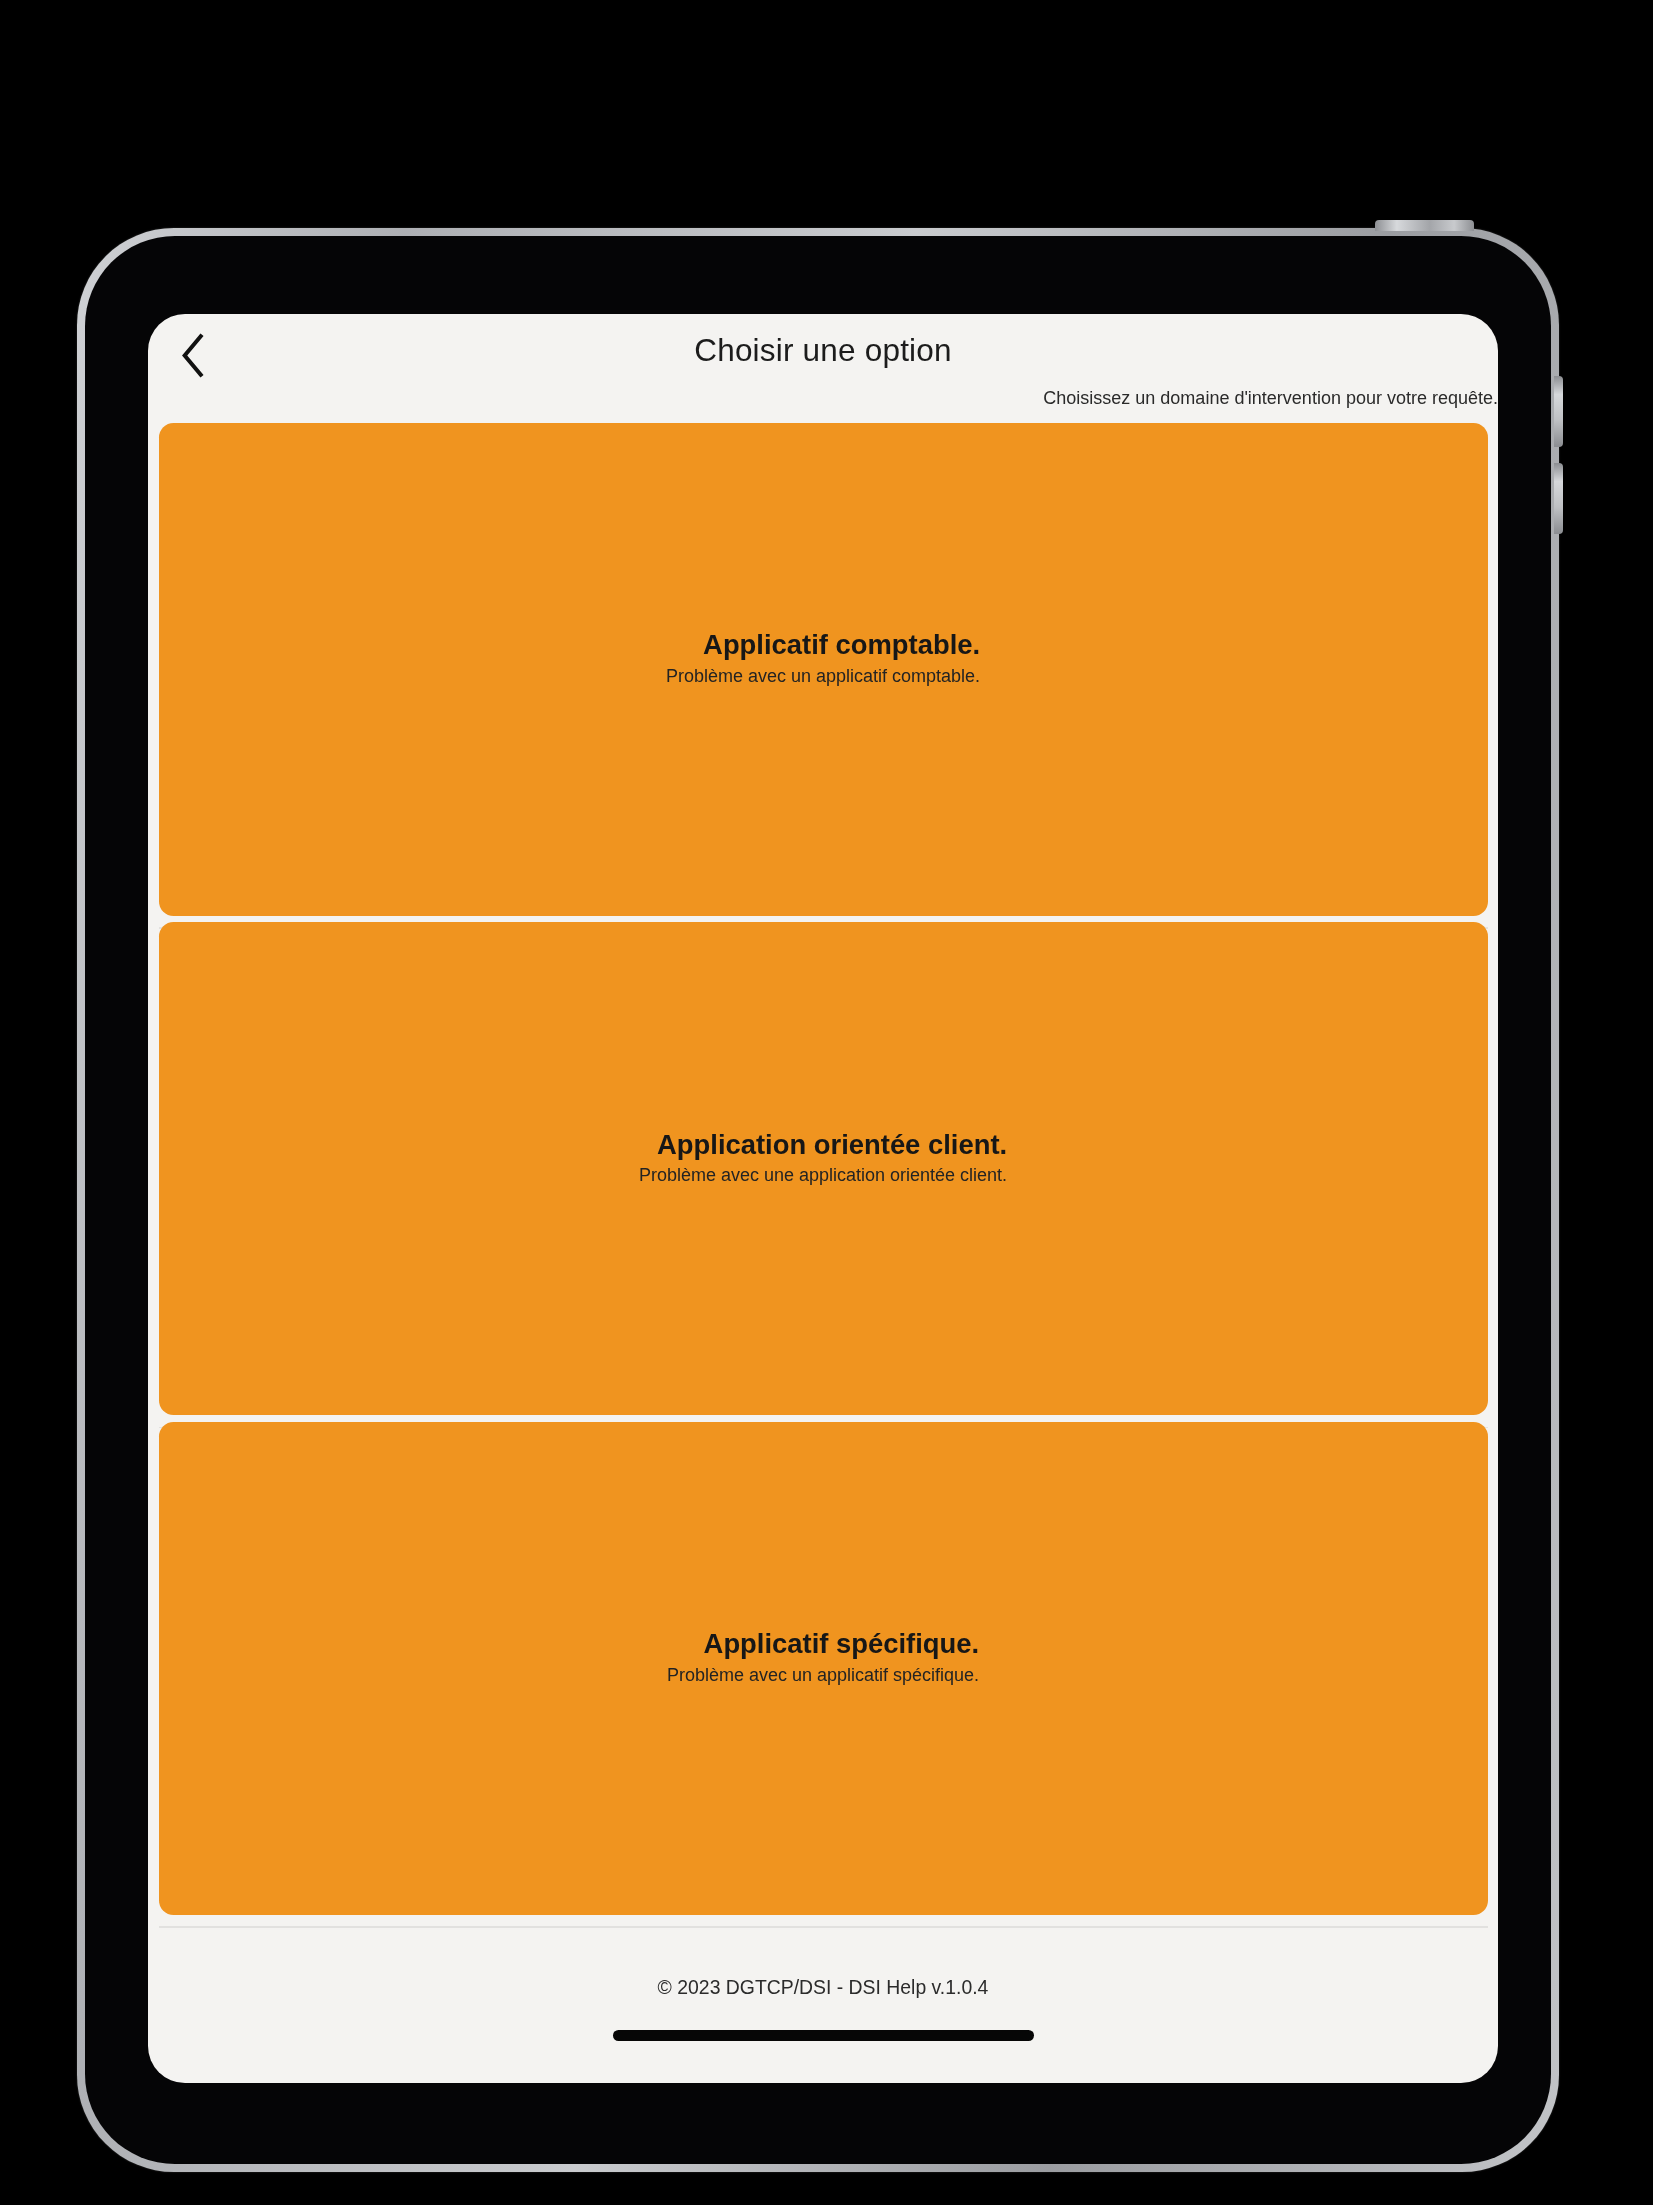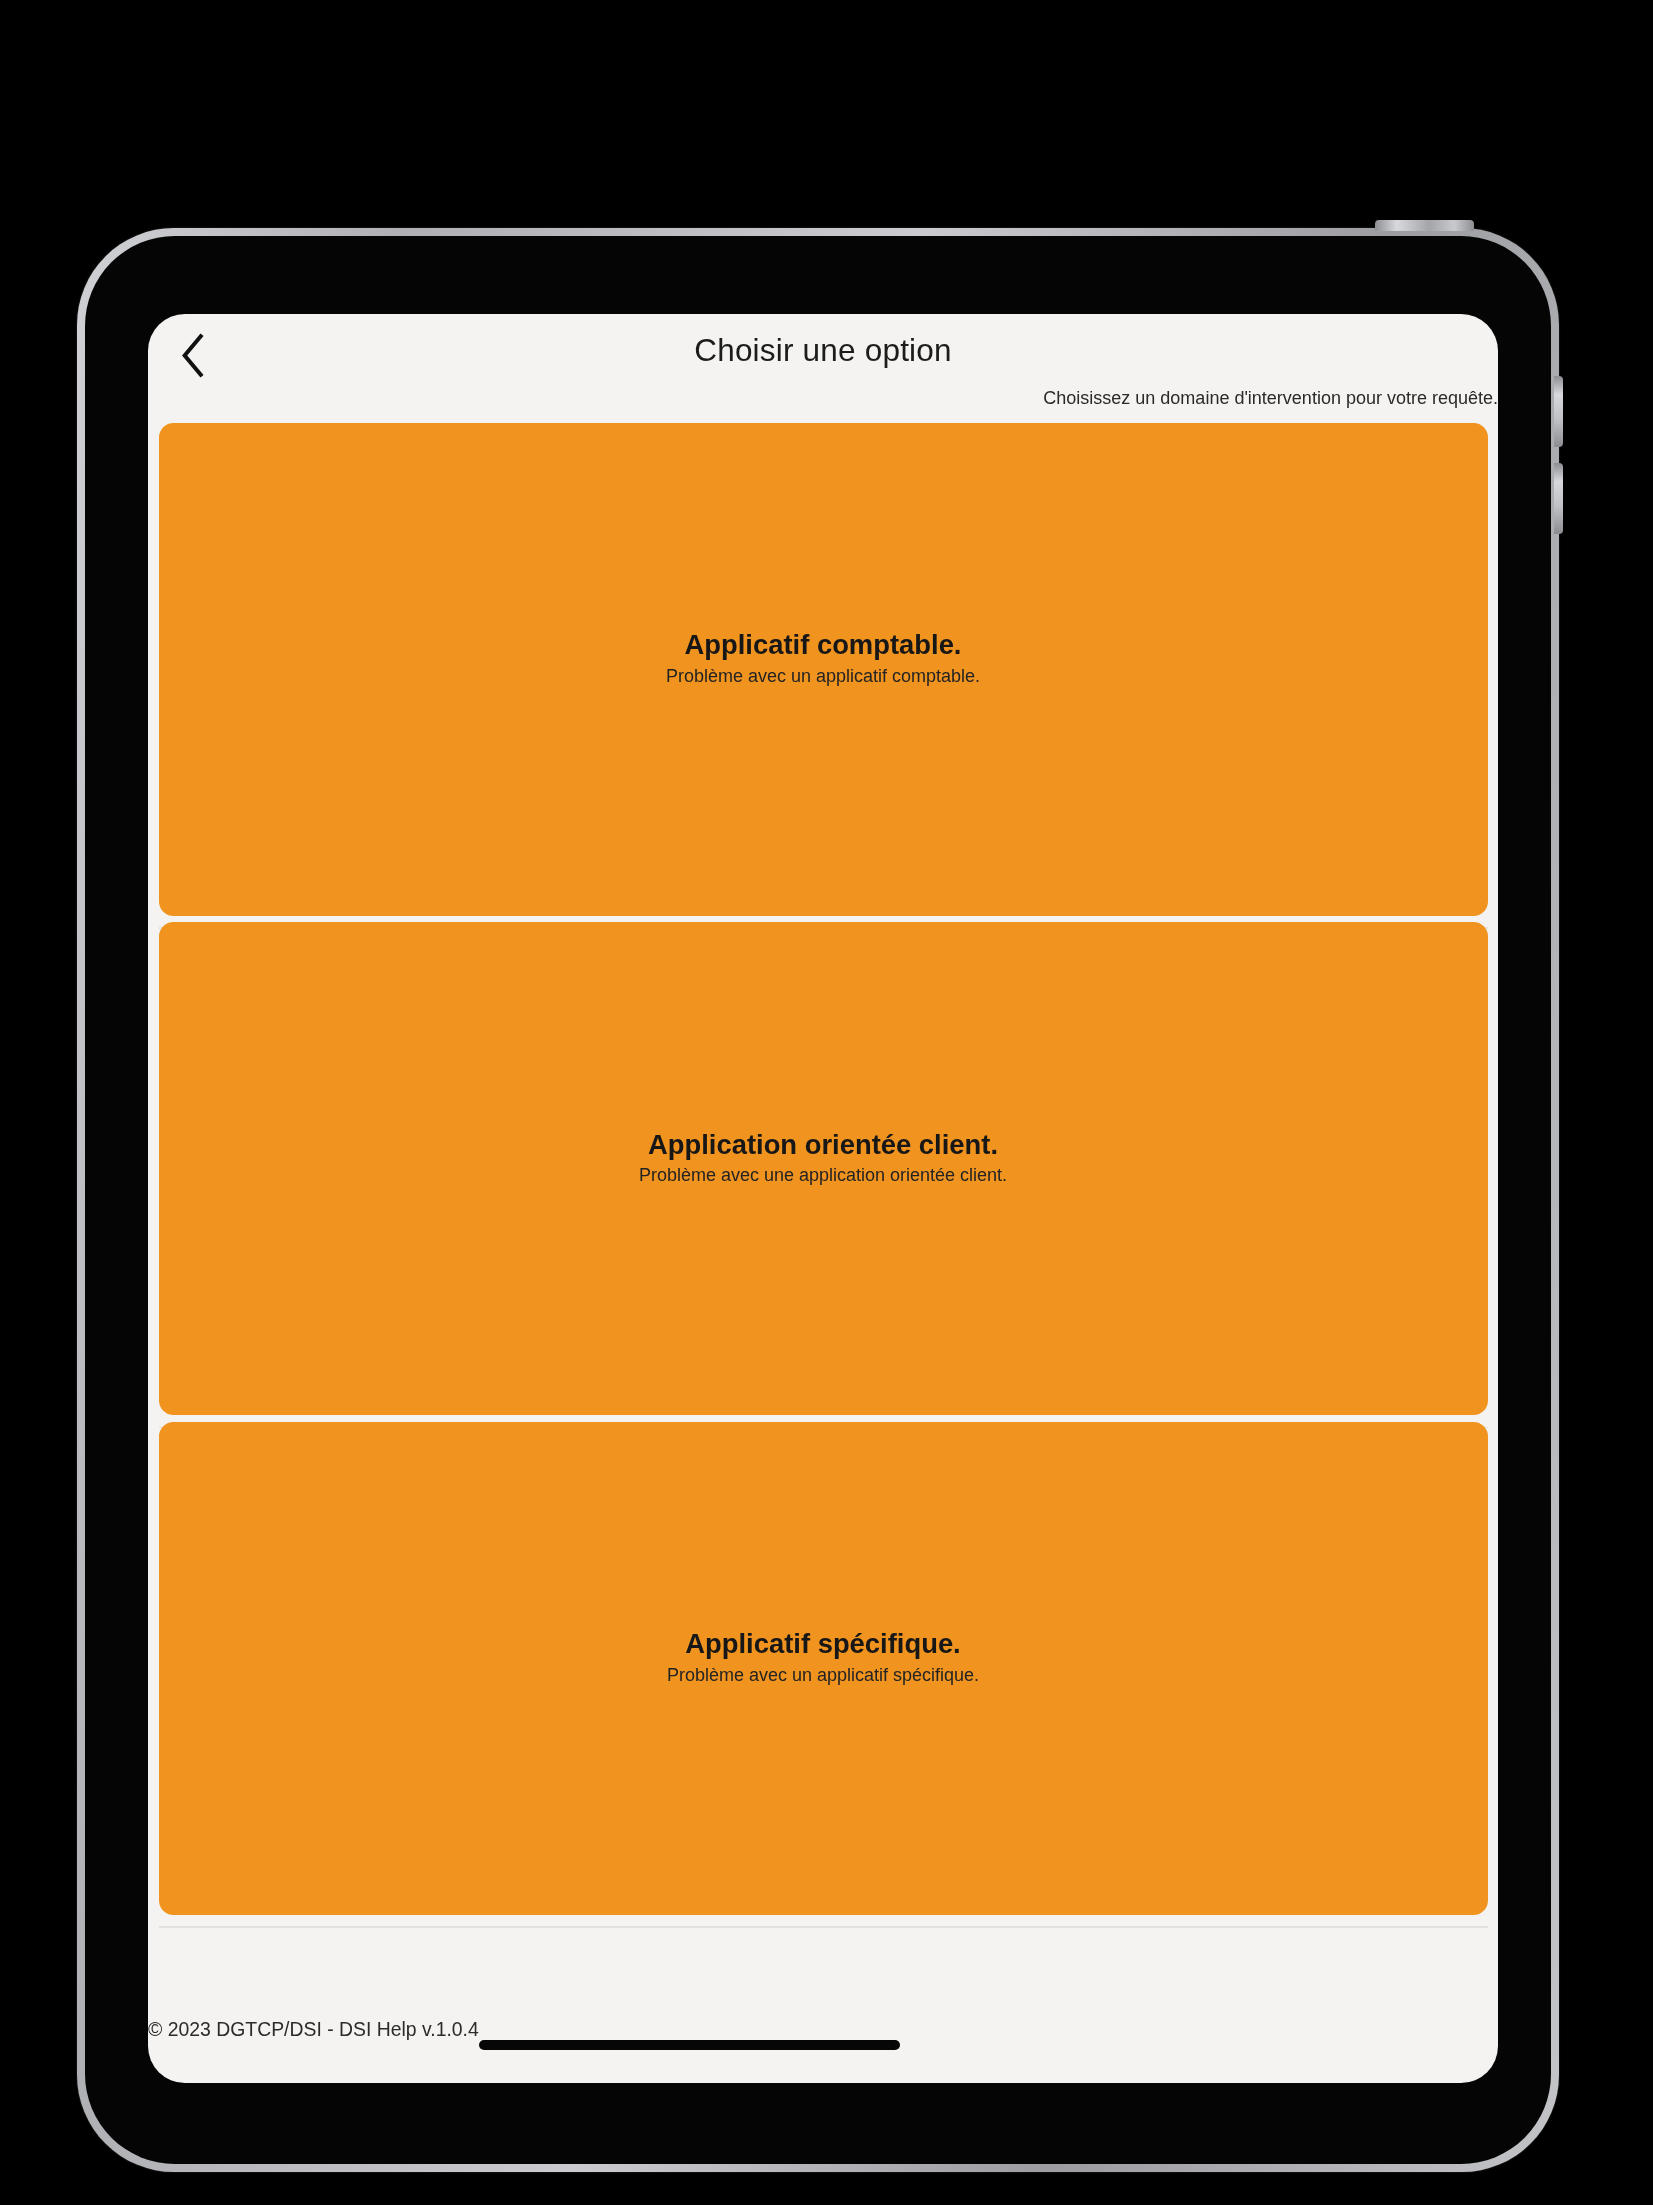--- a/index.html
+++ b/index.html
@@ -143,30 +143,30 @@
     font-weight: 400;
     color: #232323;
     text-align: center;
     margin-top: 4px;
     line-height: 1.2;
   }
   
   .option-card .inner-text {
     display: flex;
     flex-direction: column;
-    align-items: center;
+    align-items: flex-end;
     transform: translateY(-11.3px);
   }
 
   
   .app-footer {
     flex: 0 0 auto;
     height: 155px;
     display: flex;
-    flex-direction: row;
+    flex-direction: column;
     align-items: center;
     justify-content: flex-start;
     padding-top: 48px;
   }
   .footer-text {
     font-size: 19.4px;
     color: #2b2b2b;
     font-weight: 400;
     text-align: center;
   }

